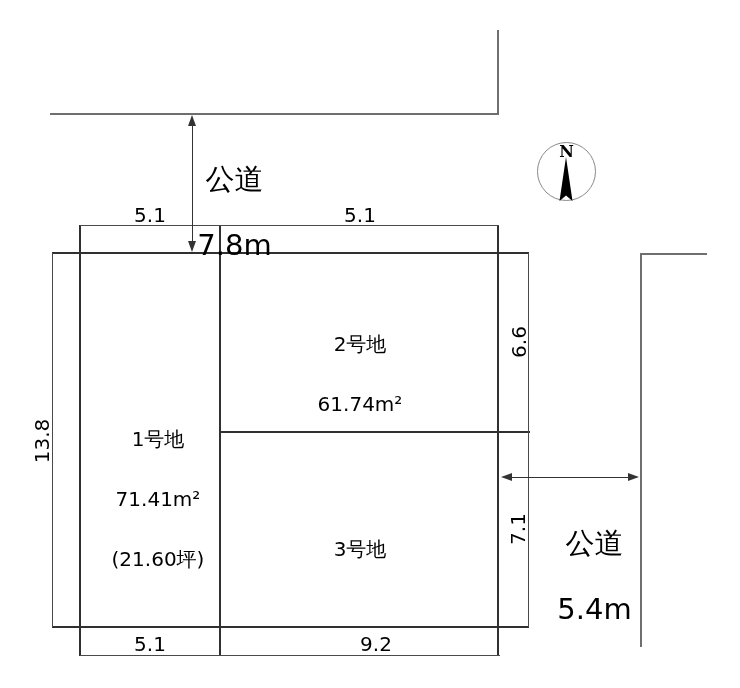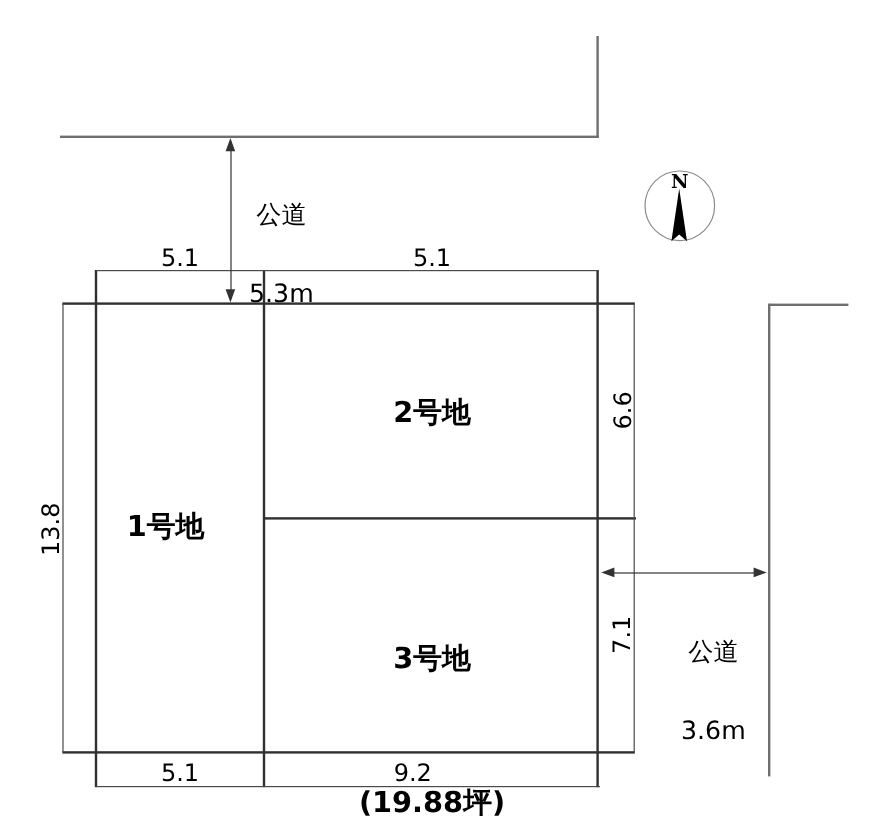--- a/index.html
+++ b/index.html
@@ -7,22 +7,22 @@
     position:relative;width:740px;height:688px;background:#ffffff;
     font-family:"DejaVu Sans","Liberation Sans",sans-serif;color:#000;
     overflow:hidden;
   }
   .ln{position:absolute;}
   .plot-line{background:#303030;}
   .dim-line{background:#4a4a4a;}
   .road-line{background:#6f6f6f;}
   .arrow-line{background:#333333;}
   .txt{position:absolute;text-align:center;white-space:pre-line;color:#000;}
-  .plot-label{width:220px;font-size:24px;line-height:30px;font-weight:bold;}
-  .road-label{width:95px;font-size:21px;line-height:33px;}
+  .plot-label{width:220px;font-size:20px;line-height:30px;}
+  .road-label{width:95px;font-size:29px;line-height:33px;}
   .dim-num{width:60px;font-size:20px;line-height:22px;}
   .rot{transform:rotate(-90deg);transform-origin:center center;width:70px;height:22px;}
   .arrhead{position:absolute;width:0;height:0;}
   .arr-up{border-left:4px solid transparent;border-right:4px solid transparent;border-bottom:11px solid #333;}
   .arr-down{border-left:4px solid transparent;border-right:4px solid transparent;border-top:11px solid #333;}
   .arr-left{border-top:4px solid transparent;border-bottom:4px solid transparent;border-right:11px solid #333;}
   .arr-right{border-top:4px solid transparent;border-bottom:4px solid transparent;border-left:11px solid #333;}
   .compass-circle{position:absolute;left:537px;top:142px;width:59px;height:59px;
     border:1.5px solid #8a8a8a;border-radius:50%;box-sizing:border-box;background:#fff;}
   .compass-n{position:absolute;left:537px;top:142px;width:59px;text-align:center;
@@ -62,42 +62,42 @@
   <div class="arrhead arr-right" style="left:628px;top:473px;"></div>
 
   <div class="compass-circle"></div>
   <div class="compass-n">N</div>
   <svg class="compass-needle" width="20" height="46" viewBox="0 0 20 46">
     <polygon points="10,0 16.5,44 10,38.5 3.5,44" fill="#000"></polygon>
   </svg>
 
   <div class="txt road-label" style="left:187px;top:130px;">
     <span>公道</span><br>
-    <span>5.3m</span>
+    <span>7.8m</span>
   </div>
   <div class="txt road-label" style="left:547px;top:494px;">
     <span>公道</span><br>
-    <span>3.6m</span>
+    <span>5.4m</span>
   </div>
 
-  <div class="txt plot-label" style="left:28px;top:394px;">
+  <div class="txt plot-label" style="left:48px;top:394px;">
     <span>1号地</span><br>
-    <br>
+    <span>71.41m²</span><br>
+    <span>(21.60坪)</span>
   </div>
   <div class="txt plot-label" style="left:250px;top:299px;">
     <span>2号地</span><br>
-    <br>
+    <span>61.74m²</span><br>
   </div>
   <div class="txt plot-label" style="left:250px;top:504px;">
     <span>3号地</span><br>
     <br>
-    <span>(19.88坪)</span>
   </div>
 
   <div class="txt dim-num" style="left:120px;top:204px;">5.1</div>
   <div class="txt dim-num" style="left:330px;top:204px;">5.1</div>
   <div class="txt dim-num" style="left:120px;top:633px;">5.1</div>
-  <div class="txt dim-num" style="left:314px;top:633px;">9.2</div>
+  <div class="txt dim-num" style="left:346px;top:633px;">9.2</div>
   <div class="txt dim-num rot" style="left:7px;top:430px;">13.8</div>
   <div class="txt dim-num rot" style="left:484px;top:331px;">6.6</div>
   <div class="txt dim-num rot" style="left:483px;top:518px;">7.1</div>
 
 </div>
 
 </body></html>

